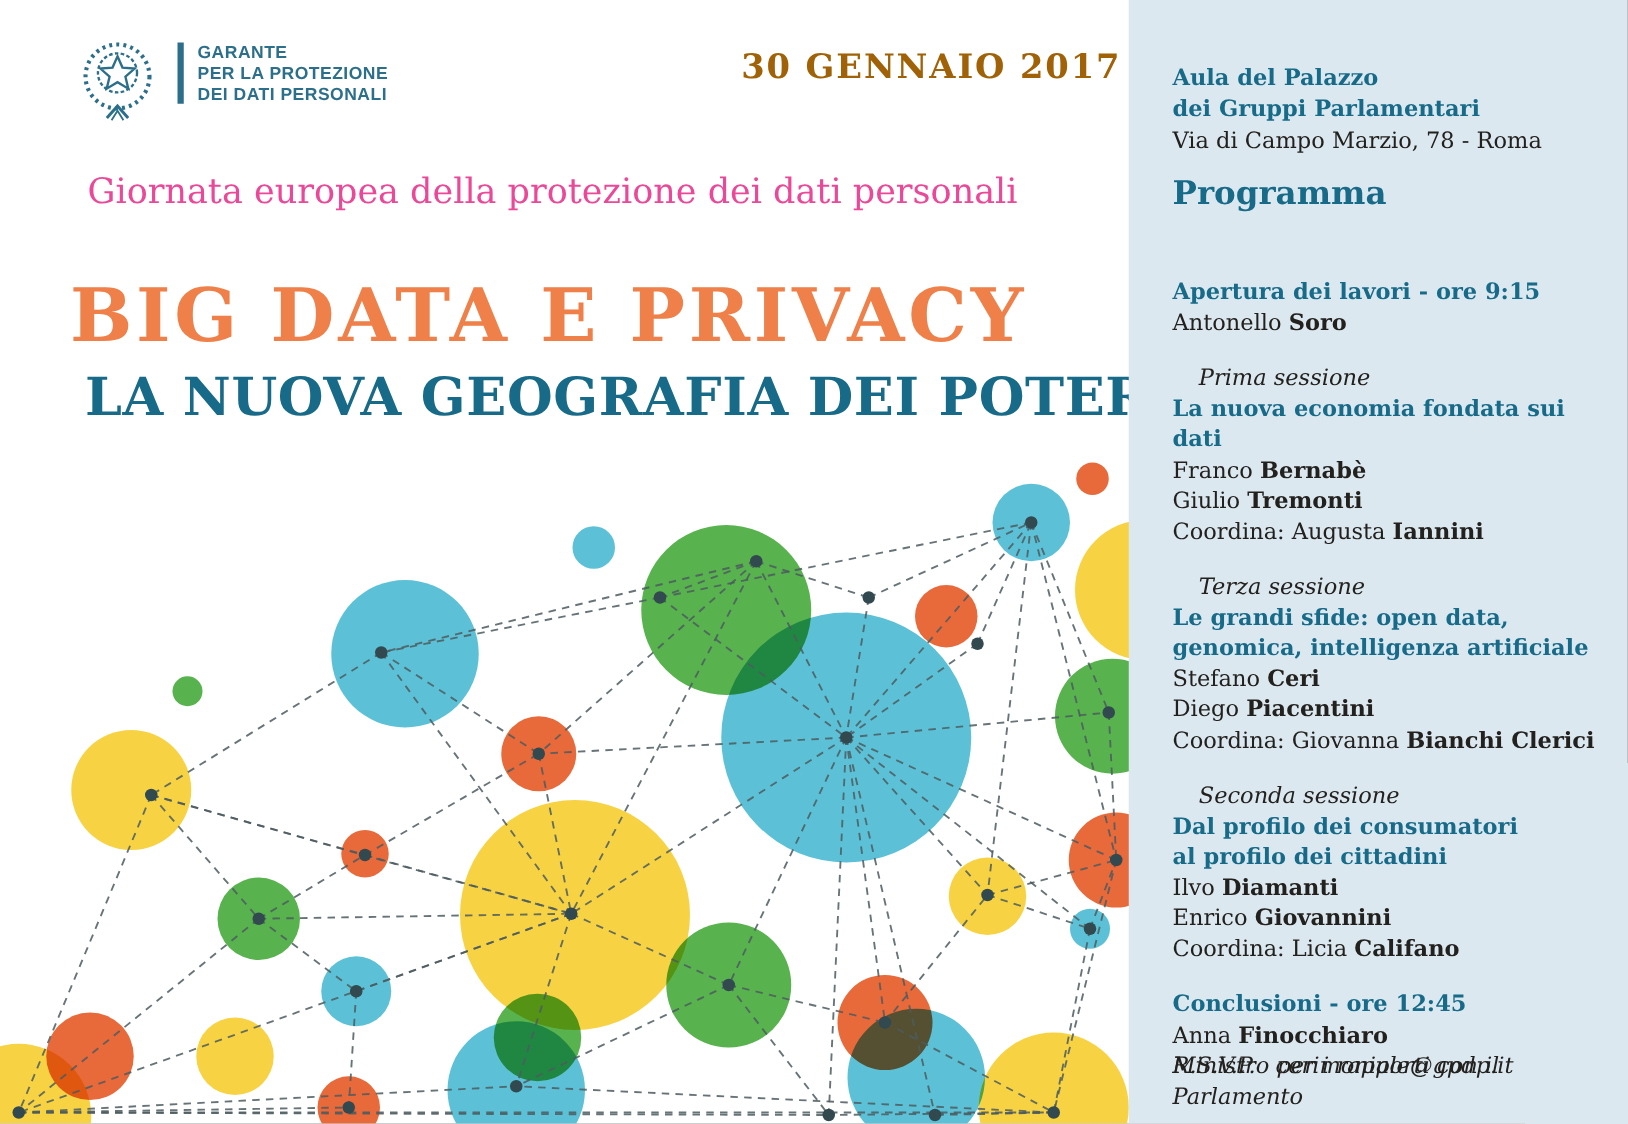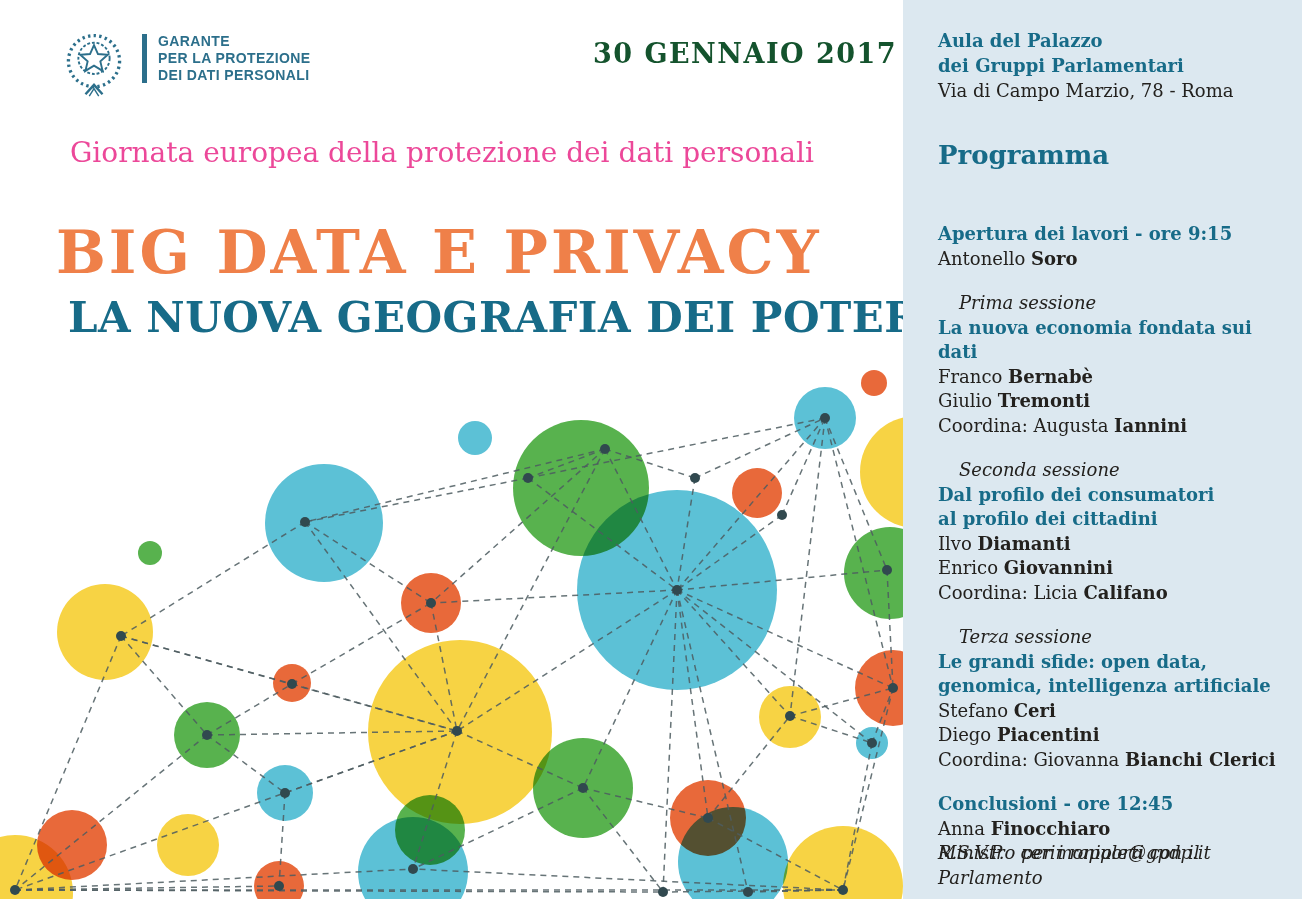--- a/index.html
+++ b/index.html
@@ -7,31 +7,31 @@
           font-family:"DejaVu Serif", serif;}
   
   #network-svg{position:absolute;left:0;top:0;z-index:1;}
   
   .logo{position:absolute;left:58px;top:26px;z-index:3;display:flex;align-items:flex-start;}
   .logo-emblem{width:72px;height:76px;}
   .logo-bar{width:5px;height:49px;background:#2C6F8B;margin:8px 0 0 12px;}
   .logo-text{margin:7px 6px 0 11px;font-family:"Liberation Sans", sans-serif;font-weight:bold;
              font-size:14px;line-height:17px;letter-spacing:.4px;color:#2C6F8B;}
   .event-date{position:absolute;left:593px;top:38px;z-index:3;font-size:27px;font-weight:bold;
-              letter-spacing:1.5px;color:#14532d;}
+              letter-spacing:1.5px;color:#a16207;}
   
   .kicker{position:absolute;left:70px;top:136px;z-index:3;font-size:28px;color:#ec4899;}
   .title-main{position:absolute;left:56px;top:218px;z-index:3;font-size:59px;font-weight:bold;
               letter-spacing:3px;color:#EF8049;white-space:nowrap;}
   .title-sub{position:absolute;left:68px;top:293px;z-index:3;font-size:42px;font-weight:bold;
              letter-spacing:.5px;color:#176B88;white-space:nowrap;}
   
   .sidebar{position:absolute;left:903px;top:0;width:399px;height:899px;background:#DCE8F0;z-index:4;}
   .sidebar .inner{position:absolute;left:35px;right:18px;top:0;bottom:0;font-size:18px;color:#23211E;}
-  .venue{position:absolute;top:28px;left:0;line-height:25px;}
+  .venue{position:absolute;top:50px;left:0;line-height:25px;}
   .venue .v-bold{font-weight:bold;color:#176B88;}
   .venue .v-addr{color:#23211E;}
   .prog-heading{position:absolute;top:140px;left:0;font-size:26px;font-weight:bold;color:#176B88;}
   #program-container{position:absolute;top:222px;left:0;right:0;}
   .program-block{margin-bottom:20px;}
   .program-block div{line-height:24.5px;}
   .session-label{font-style:italic;color:#23211E;margin-left:21px;}
   .session-title{font-weight:bold;color:#176B88;}
   .person .b{font-weight:bold;}
   .coordina .i{}
@@ -204,36 +204,36 @@
             <div class="person"><span>Antonello </span><span class="b">Soro</span></div>
           </div>
           <div class="program-block">
             <div class="session-label">Prima sessione</div>
             <div class="session-title">La nuova economia fondata sui dati</div>
             <div class="person"><span>Franco </span><span class="b">Bernabè</span></div>
             <div class="person"><span>Giulio </span><span class="b">Tremonti</span></div>
             <div class="coordina"><span class="i">Coordina: </span><span>Augusta </span><span class="b">Iannini</span></div>
           </div>
           <div class="program-block">
+            <div class="session-label">Terza sessione</div>
+            <div class="session-title">Le grandi sfide: open data,</div>
+            <div class="session-title">genomica, intelligenza artificiale</div>
+            <div class="person"><span>Stefano </span><span class="b">Ceri</span></div>
+            <div class="person"><span>Diego </span><span class="b">Piacentini</span></div>
+            <div class="coordina"><span class="i">Coordina: </span><span>Giovanna </span><span class="b">Bianchi Clerici</span></div>
+          </div>
+          <div class="program-block">
             <div class="session-label">Seconda sessione</div>
             <div class="session-title">Dal profilo dei consumatori</div>
             <div class="session-title">al profilo dei cittadini</div>
             <div class="person"><span>Ilvo </span><span class="b">Diamanti</span></div>
             <div class="person"><span>Enrico </span><span class="b">Giovannini</span></div>
             <div class="coordina"><span class="i">Coordina: </span><span>Licia </span><span class="b">Califano</span></div>
           </div>
           <div class="program-block">
-            <div class="session-label">Terza sessione</div>
-            <div class="session-title">Le grandi sfide: open data,</div>
-            <div class="session-title">genomica, intelligenza artificiale</div>
-            <div class="person"><span>Stefano </span><span class="b">Ceri</span></div>
-            <div class="person"><span>Diego </span><span class="b">Piacentini</span></div>
-            <div class="coordina"><span class="i">Coordina: </span><span>Giovanna </span><span class="b">Bianchi Clerici</span></div>
-          </div>
-          <div class="program-block">
             <div class="session-title">Conclusioni - ore 12:45</div>
             <div class="person"><span>Anna </span><span class="b">Finocchiaro</span></div>
             <div class="role-line">Ministro per i rapporti con il Parlamento</div>
           </div>
         </div>
       <div class="rsvp">
         <span class="rsvp-label">R.S.V.P.</span><span>cerimoniale@gpdp.it</span>
       </div>
     </div>
   </div>

